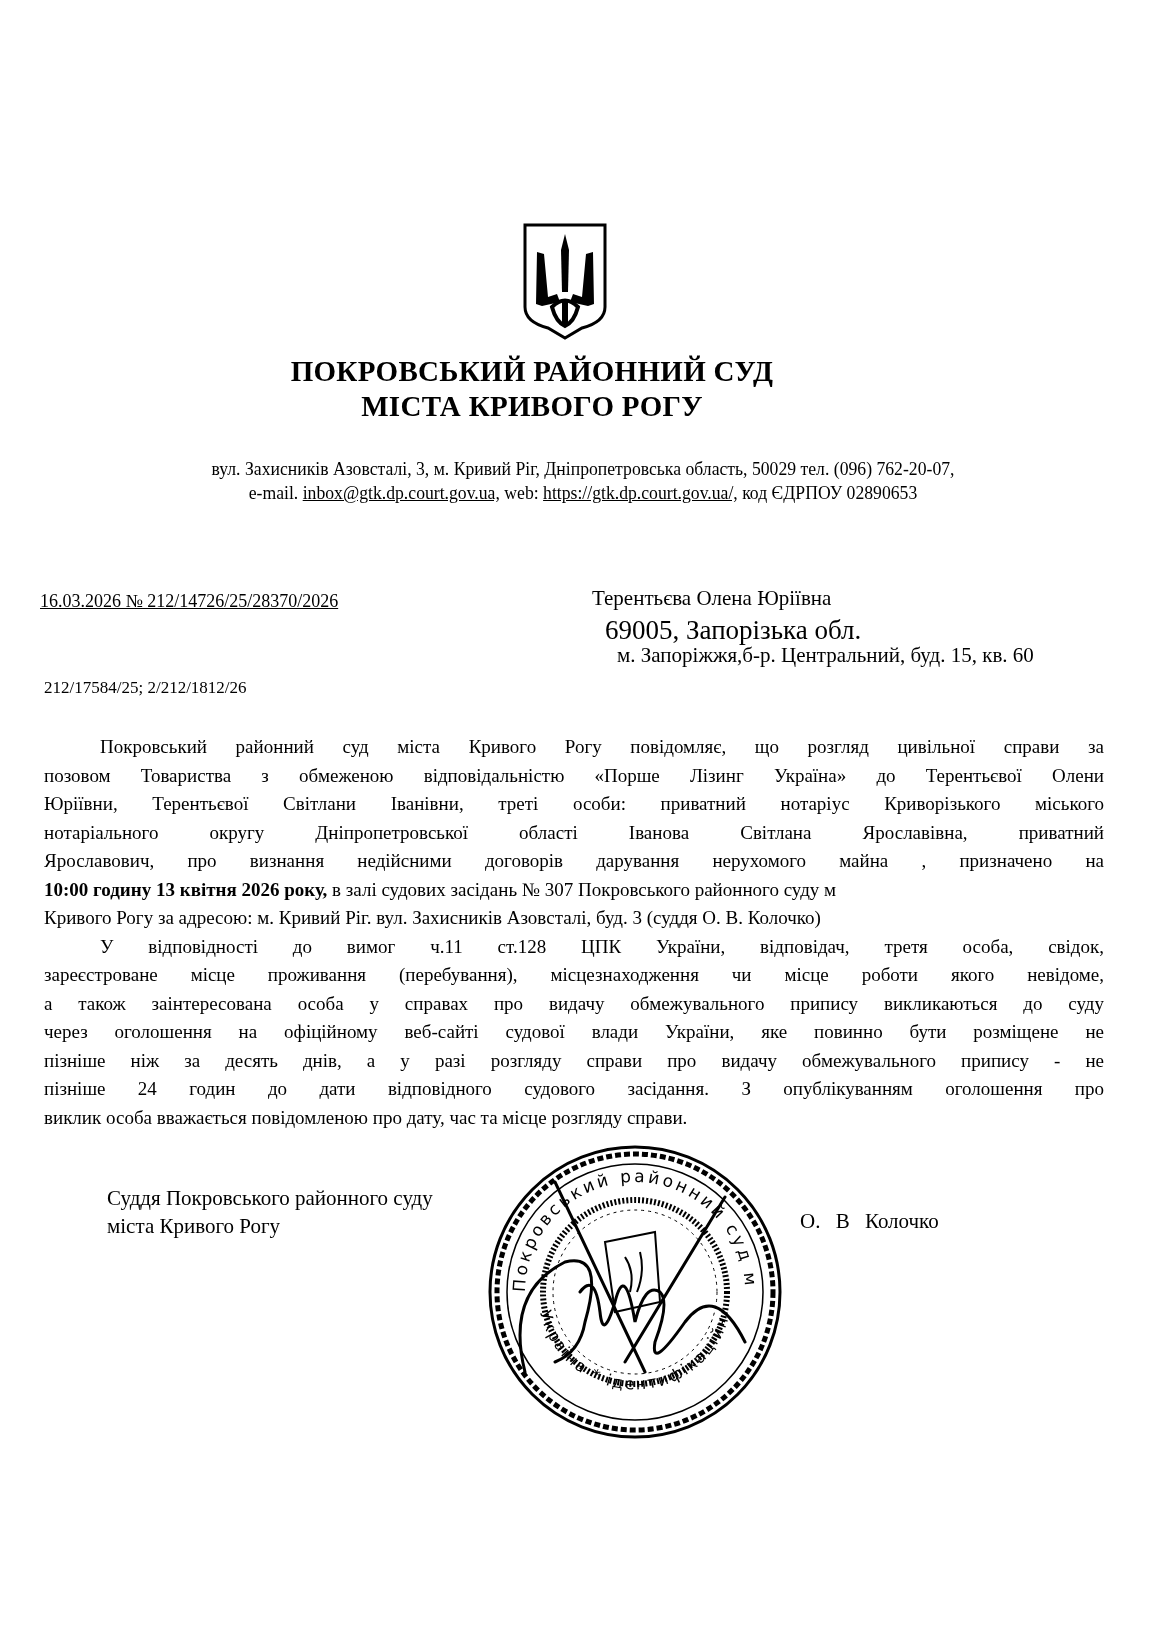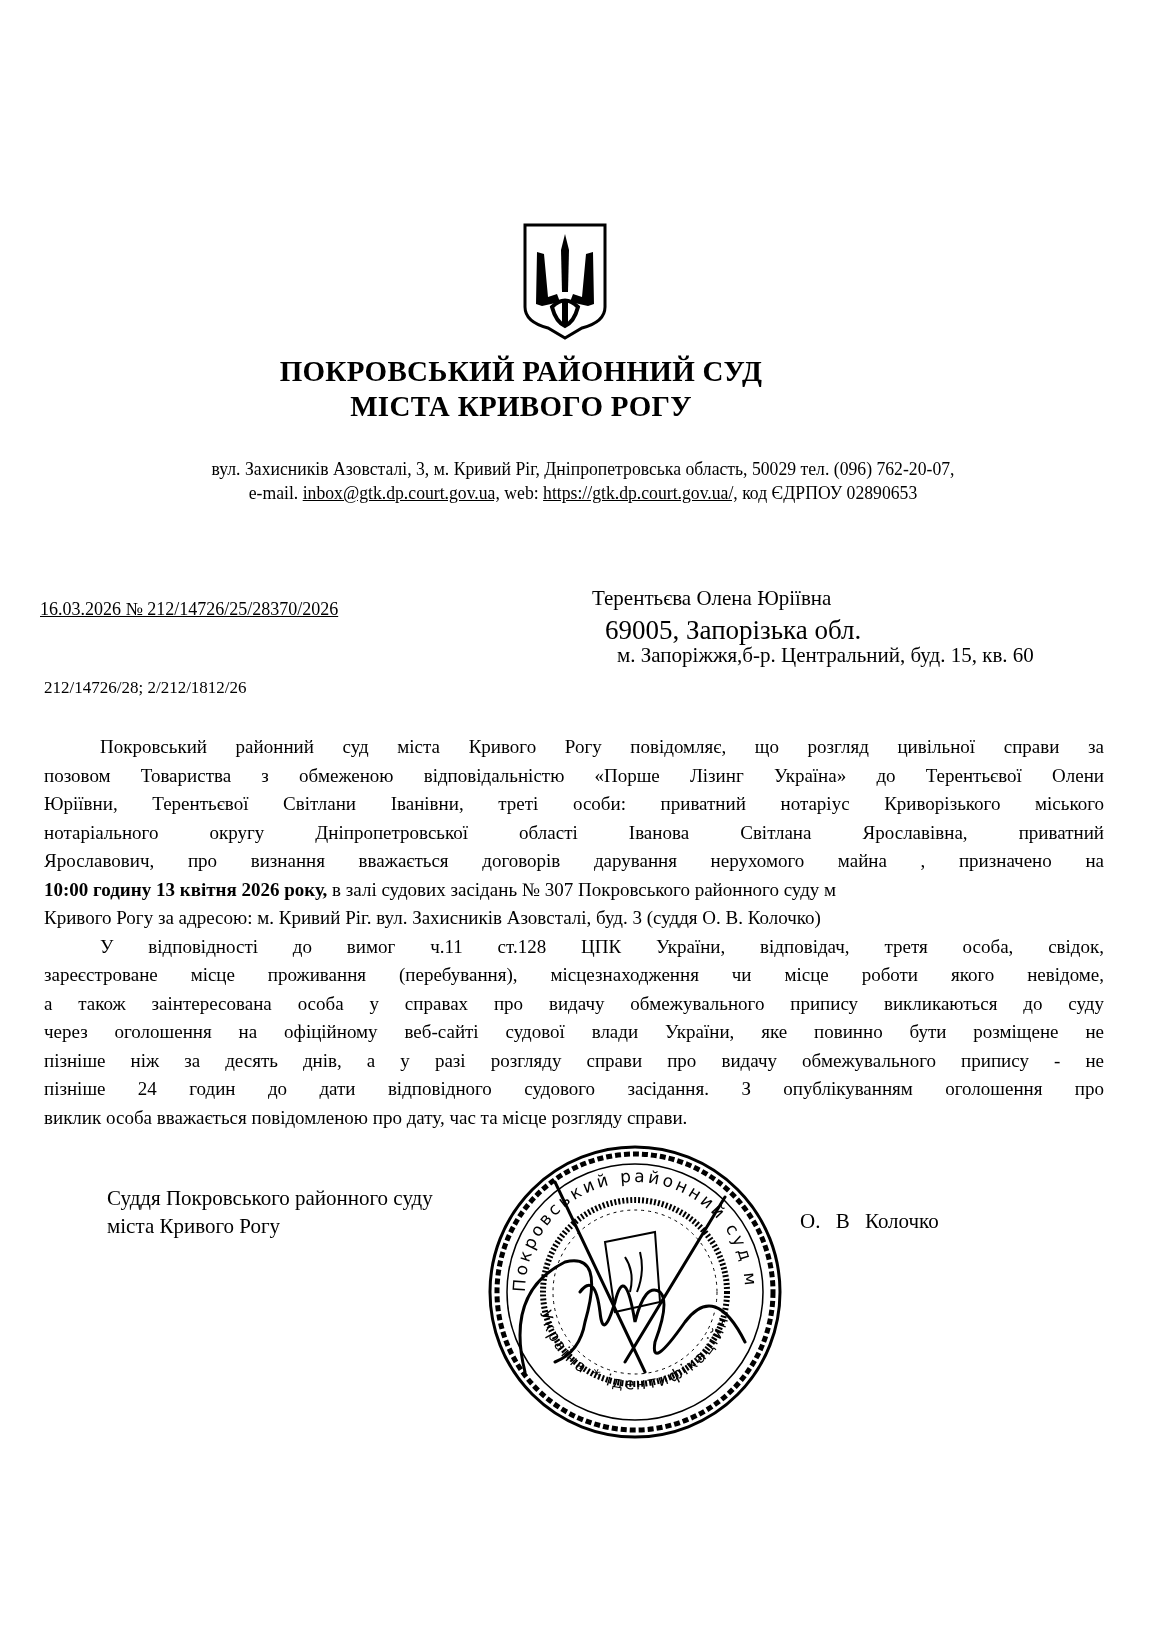--- a/index.html
+++ b/index.html
@@ -3,32 +3,32 @@
 <meta charset="utf-8">
 <style>
   html, body { margin: 0; padding: 0; background: #ffffff; }
   body {
     width: 1166px; height: 1627px; position: relative; overflow: hidden;
     font-family: "Liberation Serif", "DejaVu Serif", serif; color: #000;
   }
   .abs { position: absolute; }
   #coat { left: 522px; top: 222px; width: 86px; height: 118px; }
   .title {
-    left: 0; width: 1042px; text-align: center; font-weight: bold;
+    left: 11px; width: 1042px; text-align: center; font-weight: bold;
     font-size: 29px; letter-spacing: 0.3px;
   }
   #title1 { top: 355px; }
   #title2 { top: 390px; }
   .contact {
     left: 0; width: 1166px; text-align: center; font-size: 19px; transform: scaleX(0.93);
   }
   #contact1 { top: 458px; }
   #contact2 { top: 482px; }
   .u { text-decoration: underline; }
-  #outnum { left: 40px; top: 591px; font-size: 18px; text-decoration: underline; margin-top: 8px; }
+  #outnum { left: 40px; top: 591px; font-size: 18px; text-decoration: underline; }
   #addr-name { left: 592px; top: 586px; font-size: 21px; }
   #addr-line1 { left: 605px; top: 615px; font-size: 27px; text-align: center; }
   #addr-line2 { left: 605px; top: 643px; font-size: 21px; margin-left: 12px; }
   #casenums { left: 44px; top: 678px; font-size: 17px; }
   .body {
     left: 44px; width: 1110px; font-size: 19px; line-height: 28.5px;
   }
   .line { white-space: nowrap; display: block; height: 28.5px; }
   .j { text-align: justify; text-align-last: justify; white-space: normal; width: 1060px; }
   #para { top: 733px; }
@@ -60,28 +60,28 @@
   <span class="u">inbox@gtk.dp.court.gov.ua,</span>
   <span>web:</span>
   <span class="u">https://gtk.dp.court.gov.ua/,</span>
   <span>код ЄДРПОУ 02890653</span>
 </div>
 
 <div id="outnum" class="abs">16.03.2026 №  212/14726/25/28370/2026</div>
 <div id="addr-name" class="abs">Терентьєва Олена Юріївна</div>
 <div id="addr-line1" class="abs">69005,  Запорізька обл.</div>
 <div id="addr-line2" class="abs">м. Запоріжжя,б-р. Центральний, буд. 15, кв. 60</div>
-<div id="casenums" class="abs">212/14726/28; 2/212/1812/26</div>
+<div id="casenums" class="abs">212/17584/25; 2/212/1812/26</div>
 
 <div id="para" class="abs body">
   <span class="line j ind" style="width:1004px">Покровський районний суд міста Кривого Рогу  повідомляє, що розгляд цивільної справи за</span>
   <span class="line j">позовом Товариства з обмеженою відповідальністю «Порше Лізинг Україна» до Терентьєвої Олени</span>
   <span class="line j">Юріївни, Терентьєвої Світлани Іванівни, треті особи: приватний нотаріус Криворізького міського</span>
   <span class="line j">нотаріального округу Дніпропетровської області Іванова Світлана Ярославівна, приватний</span>
-  <span class="line j">Ярославович, про визнання вважається договорів дарування нерухомого майна , призначено на</span>
+  <span class="line j">Ярославович, про визнання недійсними договорів дарування нерухомого майна , призначено на</span>
   <span class="line"><b>10:00 годину 13 квітня 2026 року,</b><span> в залі судових засідань № 307 Покровського  районного суду м</span></span>
   <span class="line">Кривого Рогу за адресою: м. Кривий Ріг. вул. Захисників Азовсталі,  буд. 3 (суддя  О. В. Колочко)</span>
   <span class="line j ind" style="width:1004px">У відповідності до вимог ч.11 ст.128 ЦПК України, відповідач, третя особа, свідок,</span>
   <span class="line j">зареєстроване місце проживання (перебування), місцезнаходження чи місце роботи якого невідоме,</span>
   <span class="line j">а також заінтересована особа у справах про видачу обмежувального припису викликаються до суду</span>
   <span class="line j">через оголошення на офіційному веб-сайті судової влади України, яке повинно бути розміщене не</span>
   <span class="line j">пізніше ніж за десять днів, а у разі розгляду справи про видачу обмежувального припису - не</span>
   <span class="line j">пізніше 24 годин до дати відповідного судового засідання. З опублікуванням оголошення про</span>
   <span class="line">виклик особа вважається повідомленою про дату, час та місце розгляду справи.</span>
 </div>

